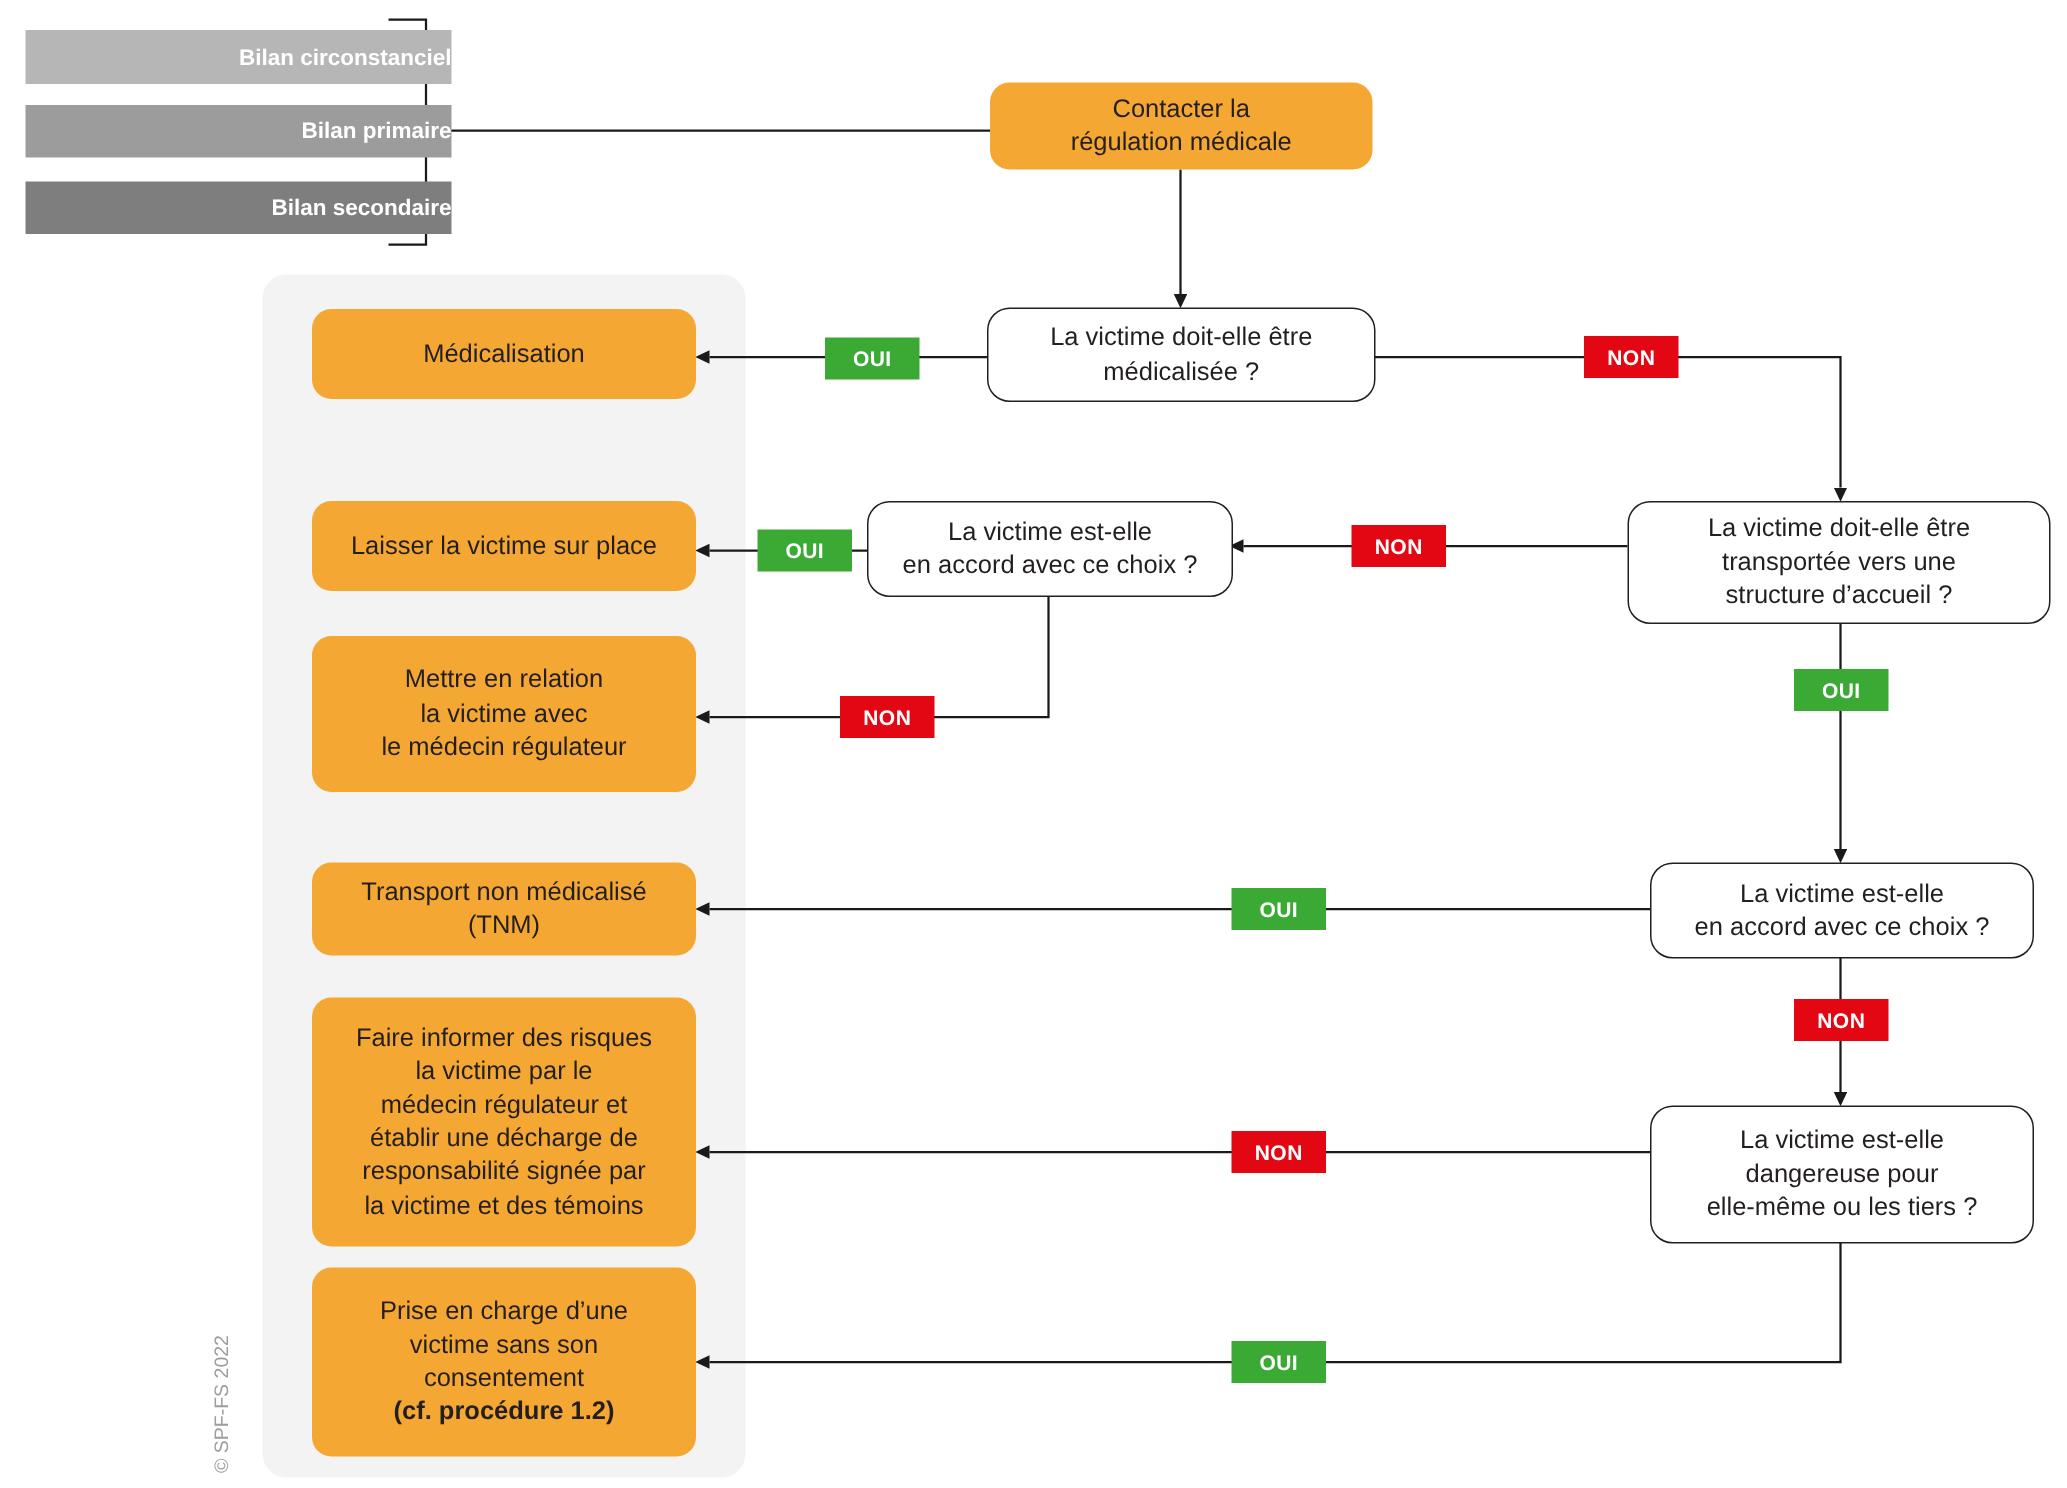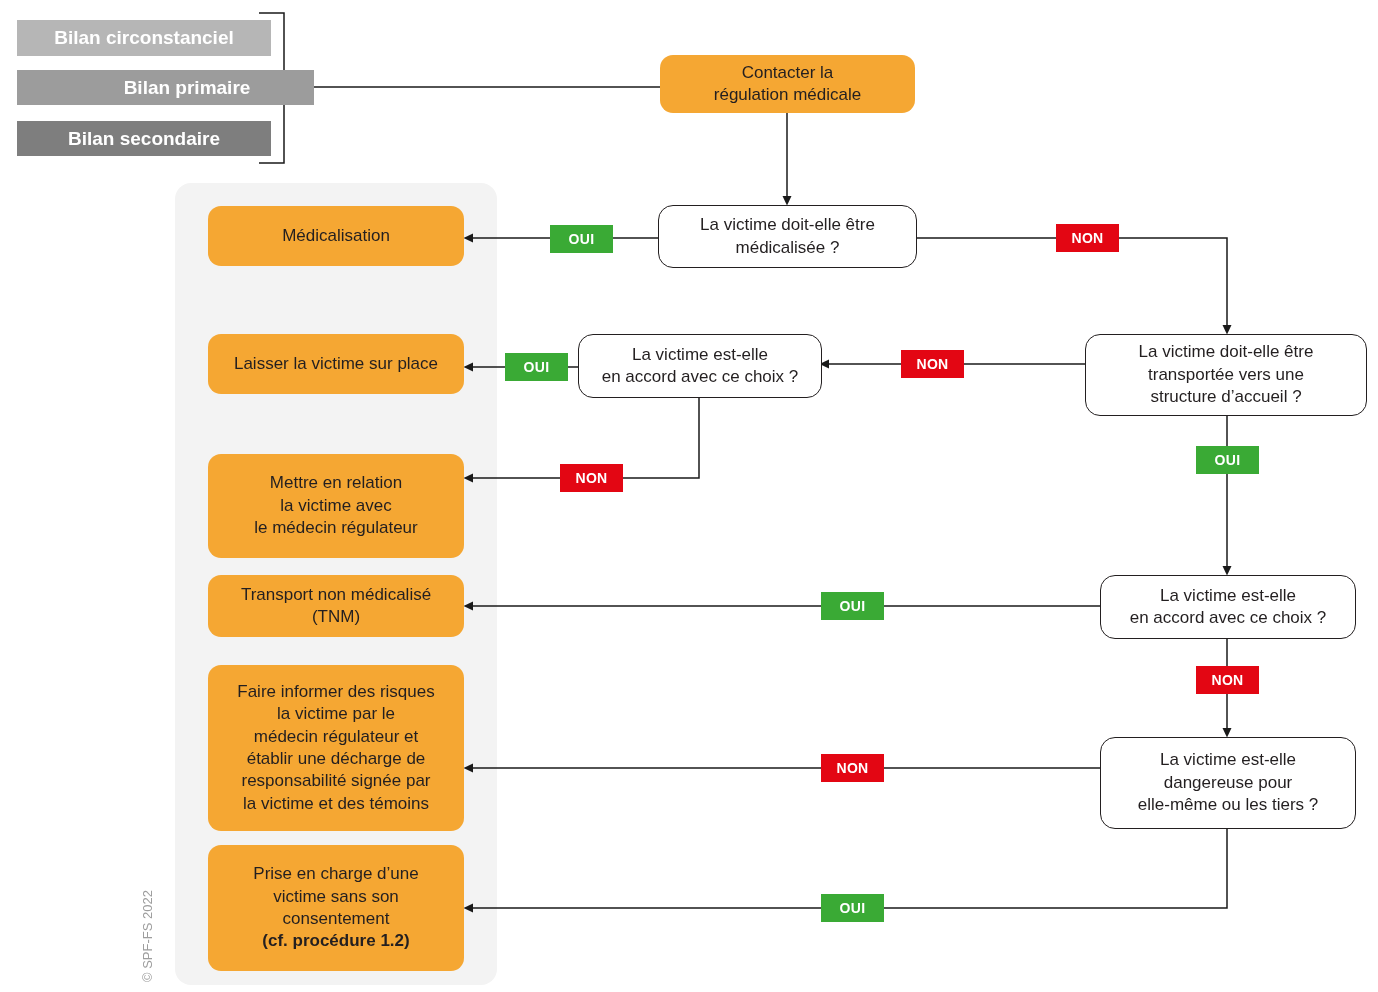--- a/index.html
+++ b/index.html
@@ -6,24 +6,24 @@
     --orange:#F5A733; --green:#3AAA35; --red:#E30613;
     --panel_bg:#F3F3F3; --gray_light:#B6B6B6; --gray_mid:#9C9C9C; --gray_dark:#7E7E7E;
     --ink:#231F20; --line:#1A1A1A; --copyright_gray:#9D9D9D;
   }
   html,body{margin:0;padding:0;background:#fff;}
   body{font-family:"Liberation Sans","DejaVu Sans",sans-serif;color:var(--ink);}
   .canvas{position:relative;width:1378px;height:992px;background:#fff;overflow:hidden;}
   .lines{position:absolute;left:0;top:0;z-index:2;}
   .panel{position:absolute;left:175px;top:183px;width:322px;height:802px;
          background:var(--panel_bg);border-radius:16px;z-index:1;}
-  .legend-box{position:absolute;left:17px;width:254px;display:flex;align-items:center;justify-content:center;
-         color:#fff;font-weight:bold;font-size:19px;z-index:3;}
+  .legend-box{position:absolute;left:17px;width:284px;display:flex;align-items:center;justify-content:flex-end;
+         color:#fff;font-weight:bold;font-size:15px;z-index:3;}
   .legend-1{top:20px;height:36px;background:var(--gray_light);}
-  .legend-2{top:70px;height:35px;background:var(--gray_mid);padding-left:43px;}
+  .legend-2{top:70px;height:35px;background:var(--gray_mid);}
   .legend-3{top:121px;height:35px;background:var(--gray_dark);}
   .node{position:absolute;display:flex;flex-direction:column;align-items:center;justify-content:center;
         text-align:center;font-size:17px;line-height:1.32;white-space:pre-line;z-index:3;color:var(--ink);}
   .action{background:var(--orange);border-radius:13px;}
   .decision{background:#fff;border:1.6px solid var(--ink);border-radius:15px;}
   .note{font-weight:bold;display:block;}
   .badge{position:absolute;width:63px;height:28px;display:flex;align-items:center;justify-content:center;
          color:#fff;font-weight:bold;font-size:14px;letter-spacing:.3px;z-index:4;}
   .badge.oui{background:var(--green);}
   .badge.non{background:var(--red);}
@@ -98,21 +98,21 @@
 dangereuse pour
 elle-même ou les tiers ?</span>
   </div>
 
   <div class="node action" style="left:208px;top:206px;width:256px;height:60px;text-align:right;">
     <span>Médicalisation</span>
   </div>
   <div class="node action" style="left:208px;top:334px;width:256px;height:60px;">
     <span>Laisser la victime sur place</span>
   </div>
-  <div class="node action" style="left:208px;top:424px;width:256px;height:104px;margin-top:30px;">
+  <div class="node action" style="left:208px;top:424px;width:256px;height:104px;">
     <span>Mettre en relation
 la victime avec
 le médecin régulateur</span>
   </div>
   <div class="node action" style="left:208px;top:575px;width:256px;height:62px;">
     <span>Transport non médicalisé
 (TNM)</span>
   </div>
   <div class="node action" style="left:208px;top:665px;width:256px;height:166px;">
     <span>Faire informer des risques

